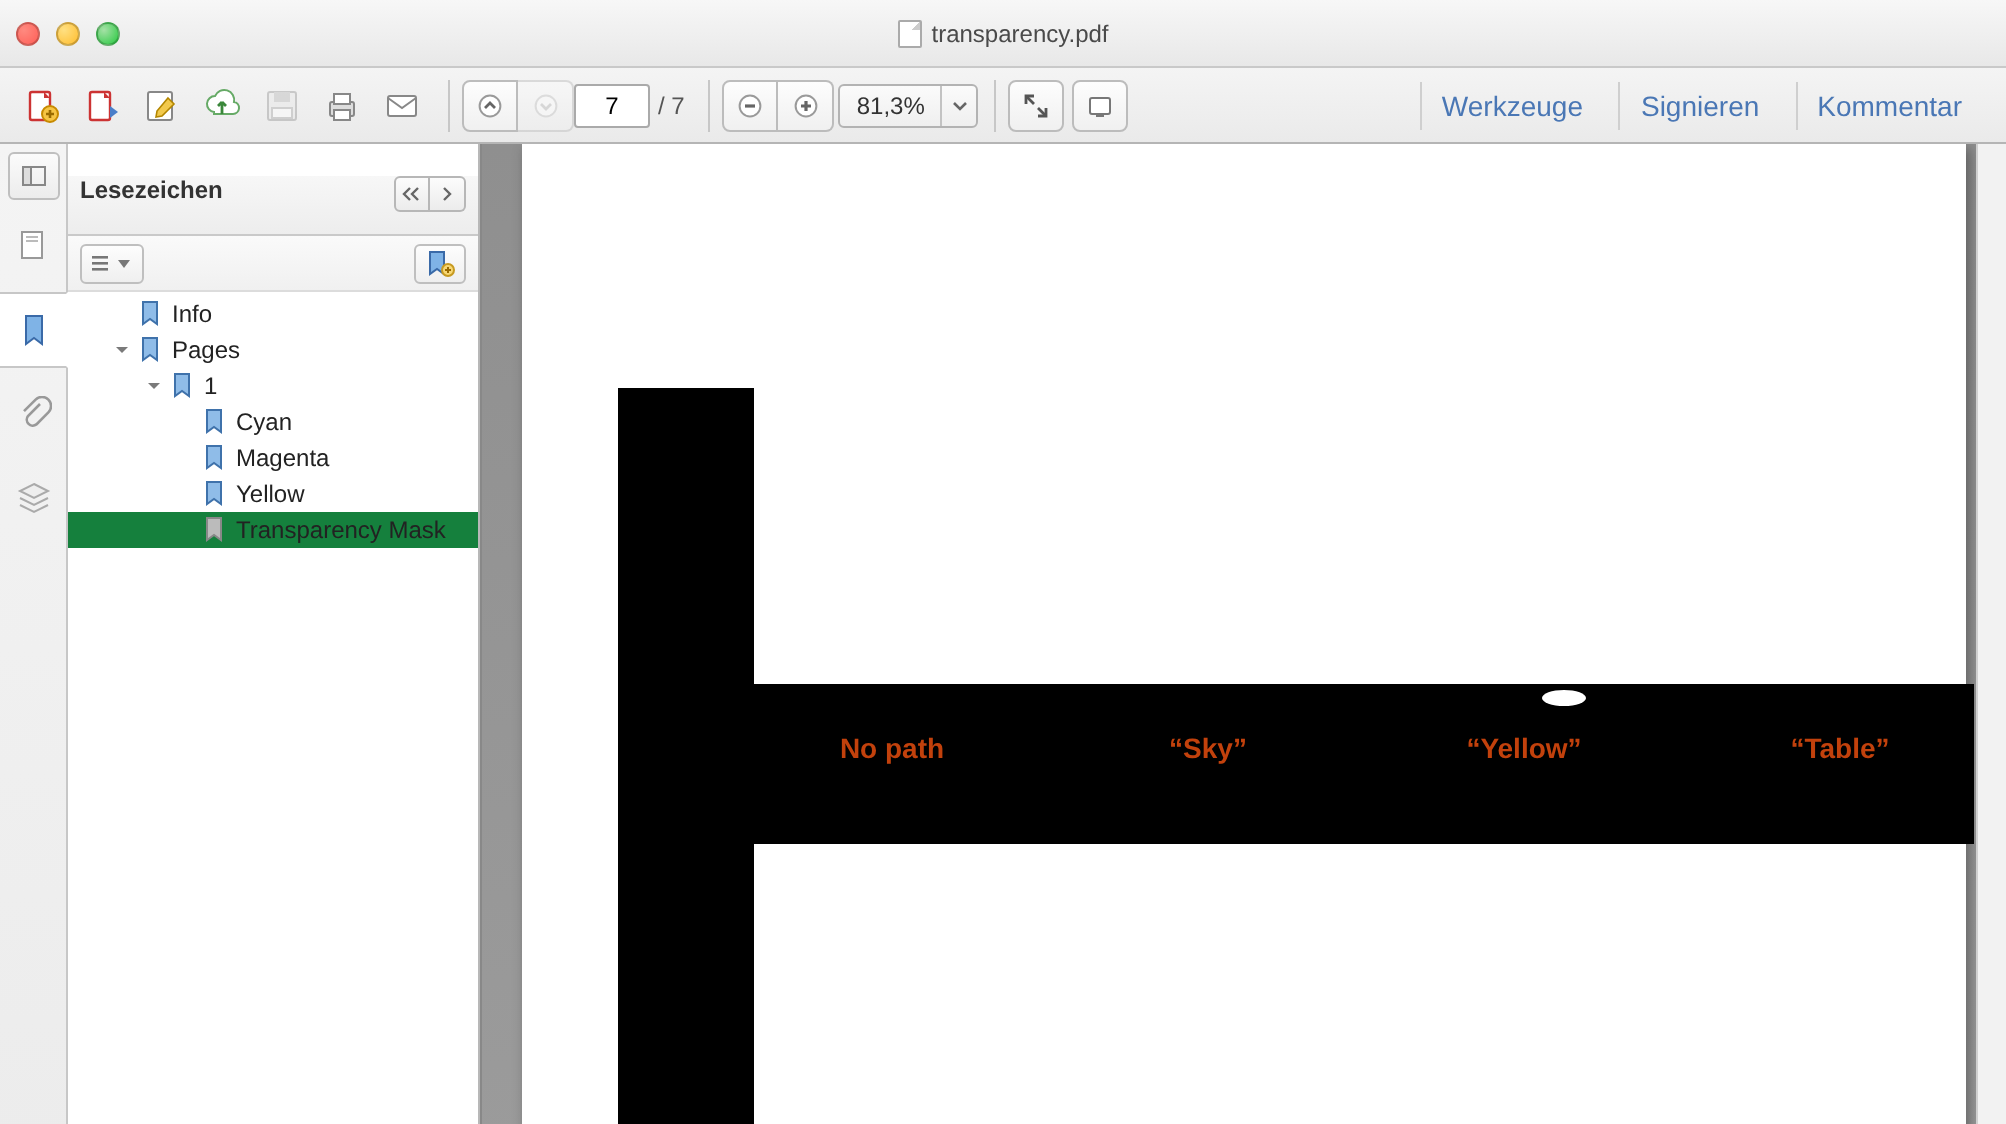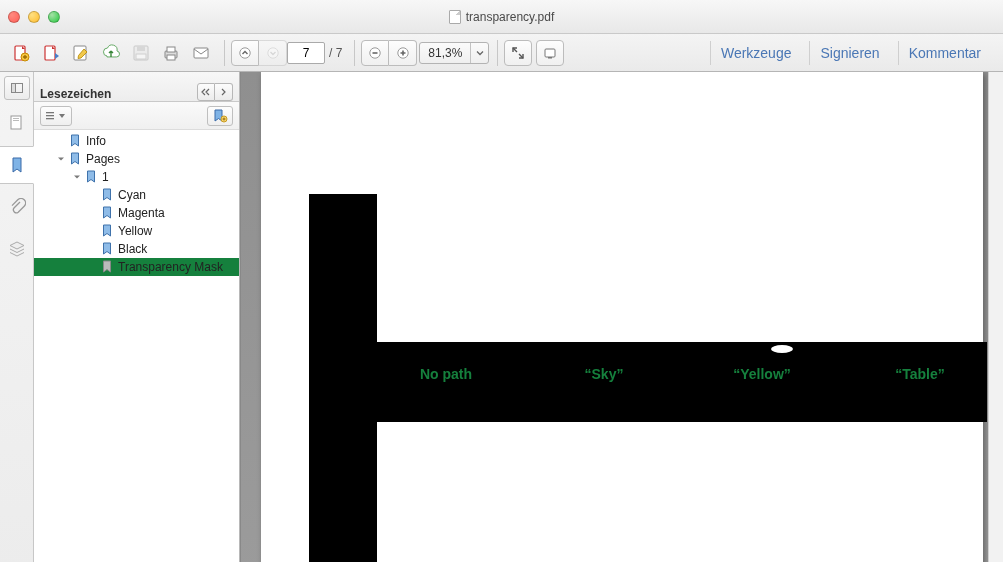--- a/index.html
+++ b/index.html
@@ -91,22 +91,23 @@
     border-bottom: 1px solid transparent;
   }
   .rail-tab.active { background:#fff; border-top:1px solid #c7c7c7; border-bottom:1px solid #c7c7c7; border-right:1px solid #fff; margin-right:-1px; position:relative; }
 
   .sidebar {
     width: 206px; background: #fff; border-right: 1px solid #b8b8b8;
     display:flex; flex-direction:column;
   }
   .sb-header {
     height: 30px; border-bottom: 1px solid #c9c9c9;
-    display:flex; align-items:flex-end; padding: 0 6px;
+    display:flex; align-items:flex-start; padding: 0 6px;
     background: linear-gradient(#f7f7f7,#ededed);
+    margin-top: 16px;
   }
   .sb-header .label { font-size: 12px; font-weight: bold; color:#333; flex:1; }
   .sb-hbtn {
     width: 18px; height: 18px; border:1px solid #b7b7b7; background:linear-gradient(#fcfcfc,#ececec);
     display:flex; align-items:center; justify-content:center; font-size:9px; color:#555;
   }
   .sb-hbtn.left { border-radius:3px 0 0 3px; }
   .sb-hbtn.right { border-radius:0 3px 3px 0; border-left:none; }
 
   .sb-toolbar {
@@ -144,21 +145,21 @@
   }
   .page {
     position:absolute;
     left: 20px; top: 0; width: 722px; height: 100%;
     background:#fff;
     box-shadow: 2px 2px 6px rgba(0,0,0,.35);
   }
   .art { position:absolute; background:#000; }
   .art-vert { left: 48px; top: 122px; width: 68px; height: 500px; }
   .art-horiz { left: 116px; top: 270px; width: 610px; height: 80px; }
-  .art-labels { position:absolute; top: 294px; left:116px; right:0; display:flex; color:#15803d; font-weight:bold; font-size:14px; font-family: Arial, sans-serif; gap: 32px; }
+  .art-labels { position:absolute; top: 294px; left:116px; right:0; display:flex; color:#c2410c; font-weight:bold; font-size:14px; font-family: Arial, sans-serif; gap: 32px; }
   .art-labels span { width: 130px; text-align:center; }
   .art-labels span:first-child { margin-left: 6px; }
   .blob { position:absolute; left: 510px; top: 273px; width: 22px; height: 8px; background:#fff; border-radius: 50%; }
 
   .vscroll {
     position:absolute; right:0; top:0; bottom:0; width:15px;
     background: #f2f2f2; border-left:1px solid #d0d0d0;
   }
 </style>
 </head>
@@ -425,29 +426,20 @@
           <span class="label">Magenta</span>
         </div>
         <div class="node indent-3">
           <span class="twisty"></span>
           <span class="bk-icon">
             <svg viewBox="0 0 14 14">
               <path d="M3.5 1h7v11l-3.5-2.5L3.5 12z" fill="#8fbce8" stroke="#3f72ab"></path>
             </svg>
           </span>
           <span class="label">Yellow</span>
-        </div>
-        <div class="node indent-3">
-          <span class="twisty"></span>
-          <span class="bk-icon">
-            <svg viewBox="0 0 14 14">
-              <path d="M3.5 1h7v11l-3.5-2.5L3.5 12z" fill="#8fbce8" stroke="#3f72ab"></path>
-            </svg>
-          </span>
-          <span class="label">Black</span>
         </div>
         <div class="node indent-3 selected">
           <span class="twisty"></span>
           <span class="bk-icon">
             <svg viewBox="0 0 14 14">
               <path d="M3.5 1h7v11l-3.5-2.5L3.5 12z" fill="#bbb" stroke="#888"></path>
             </svg>
           </span>
           <span class="label">Transparency Mask</span>
         </div>

